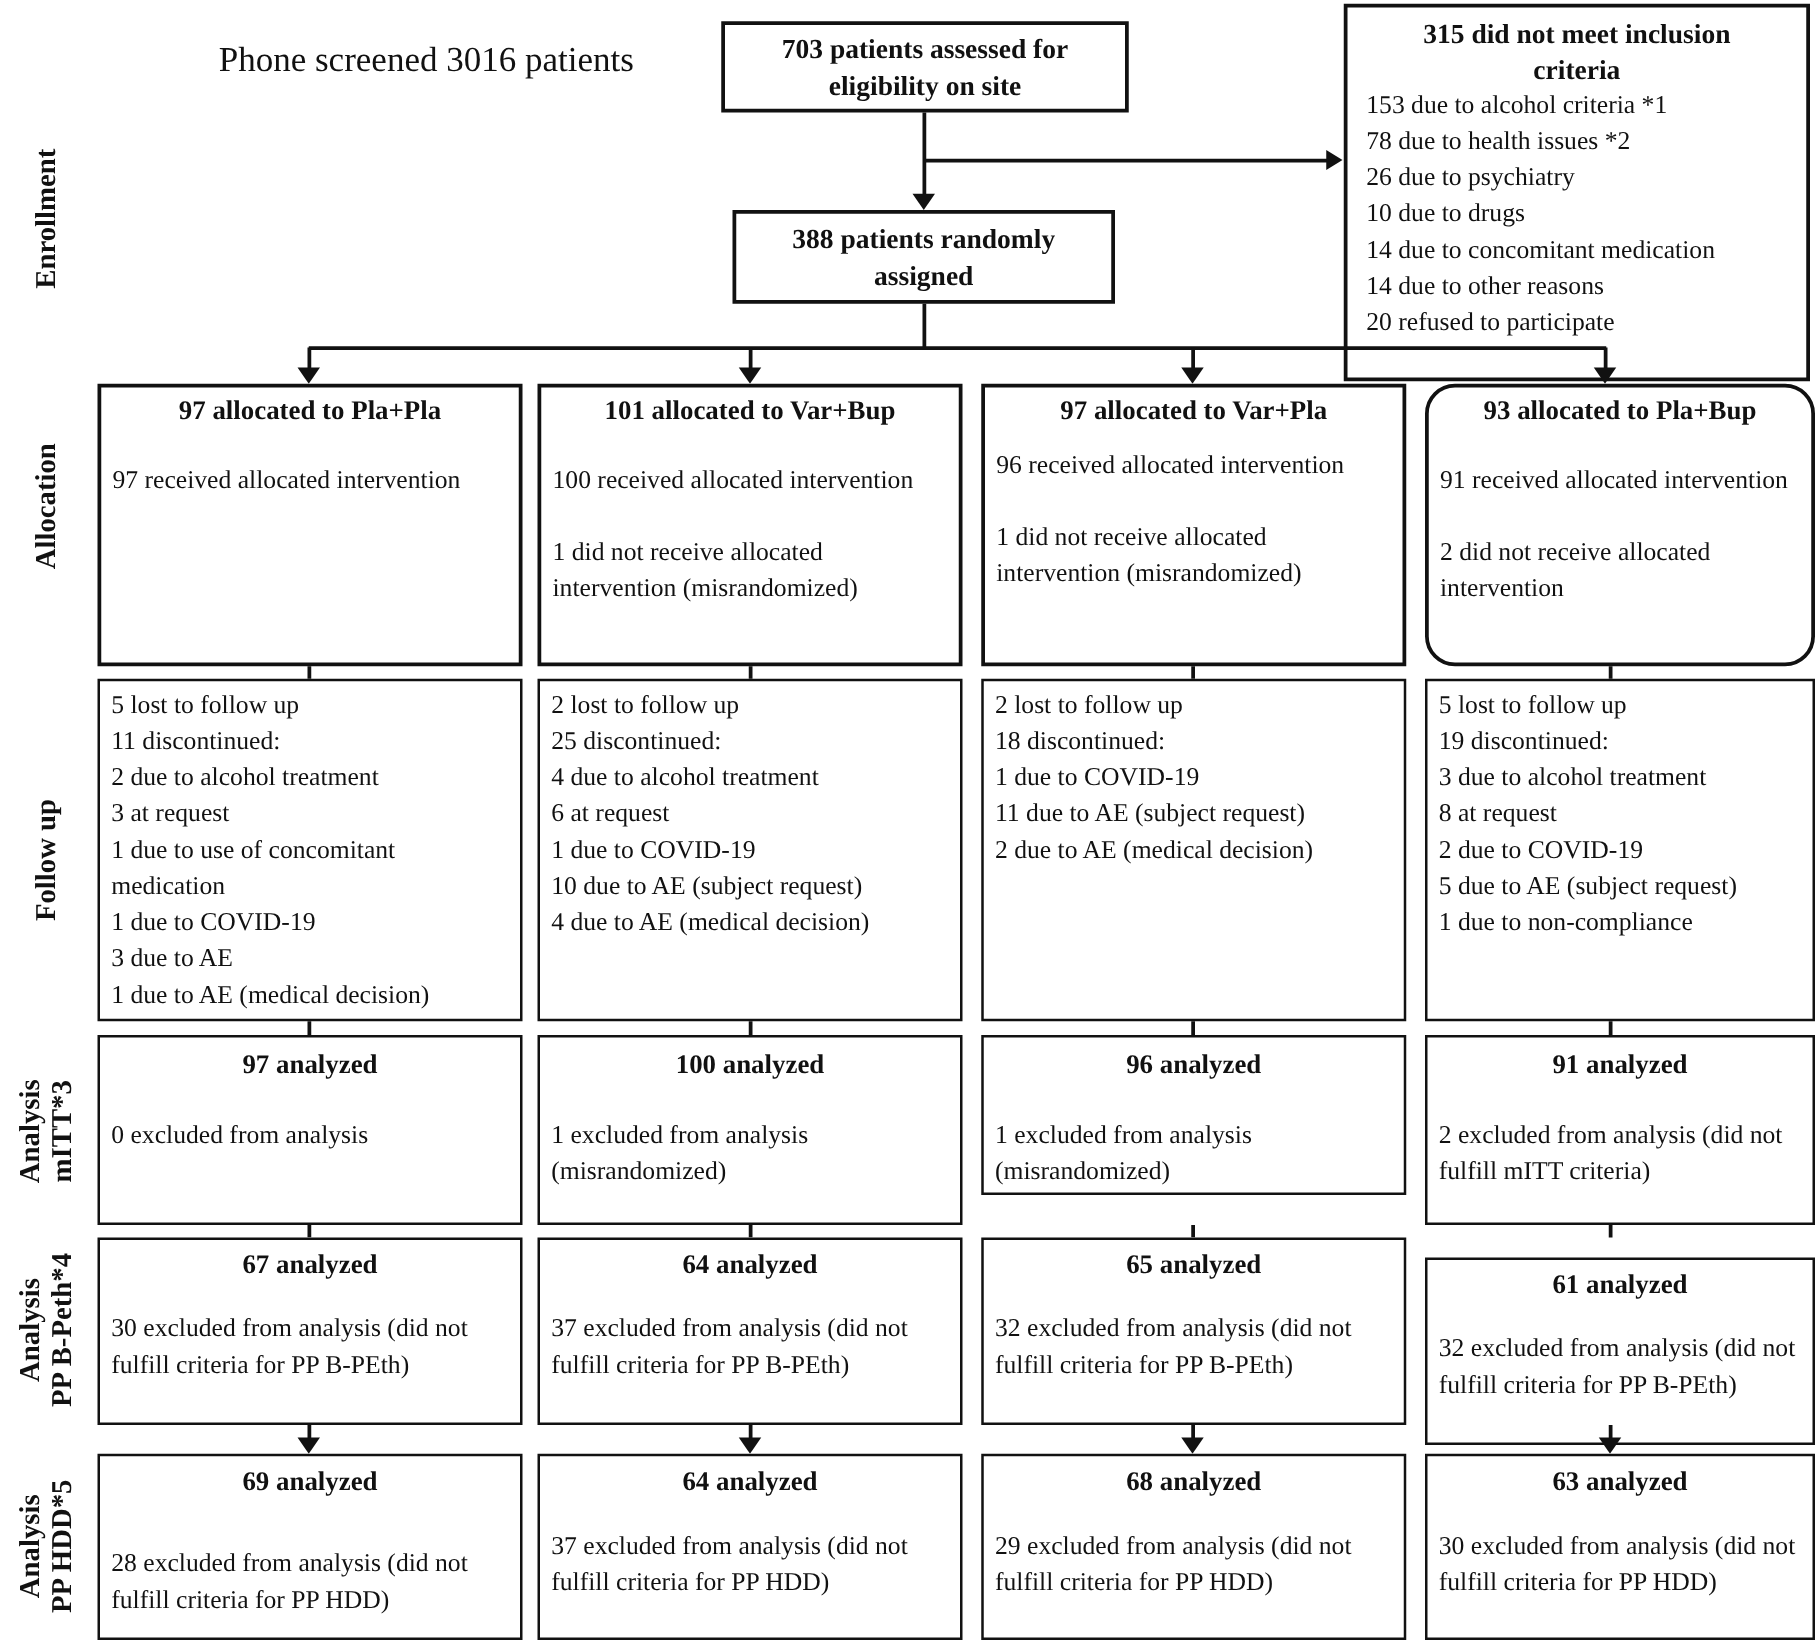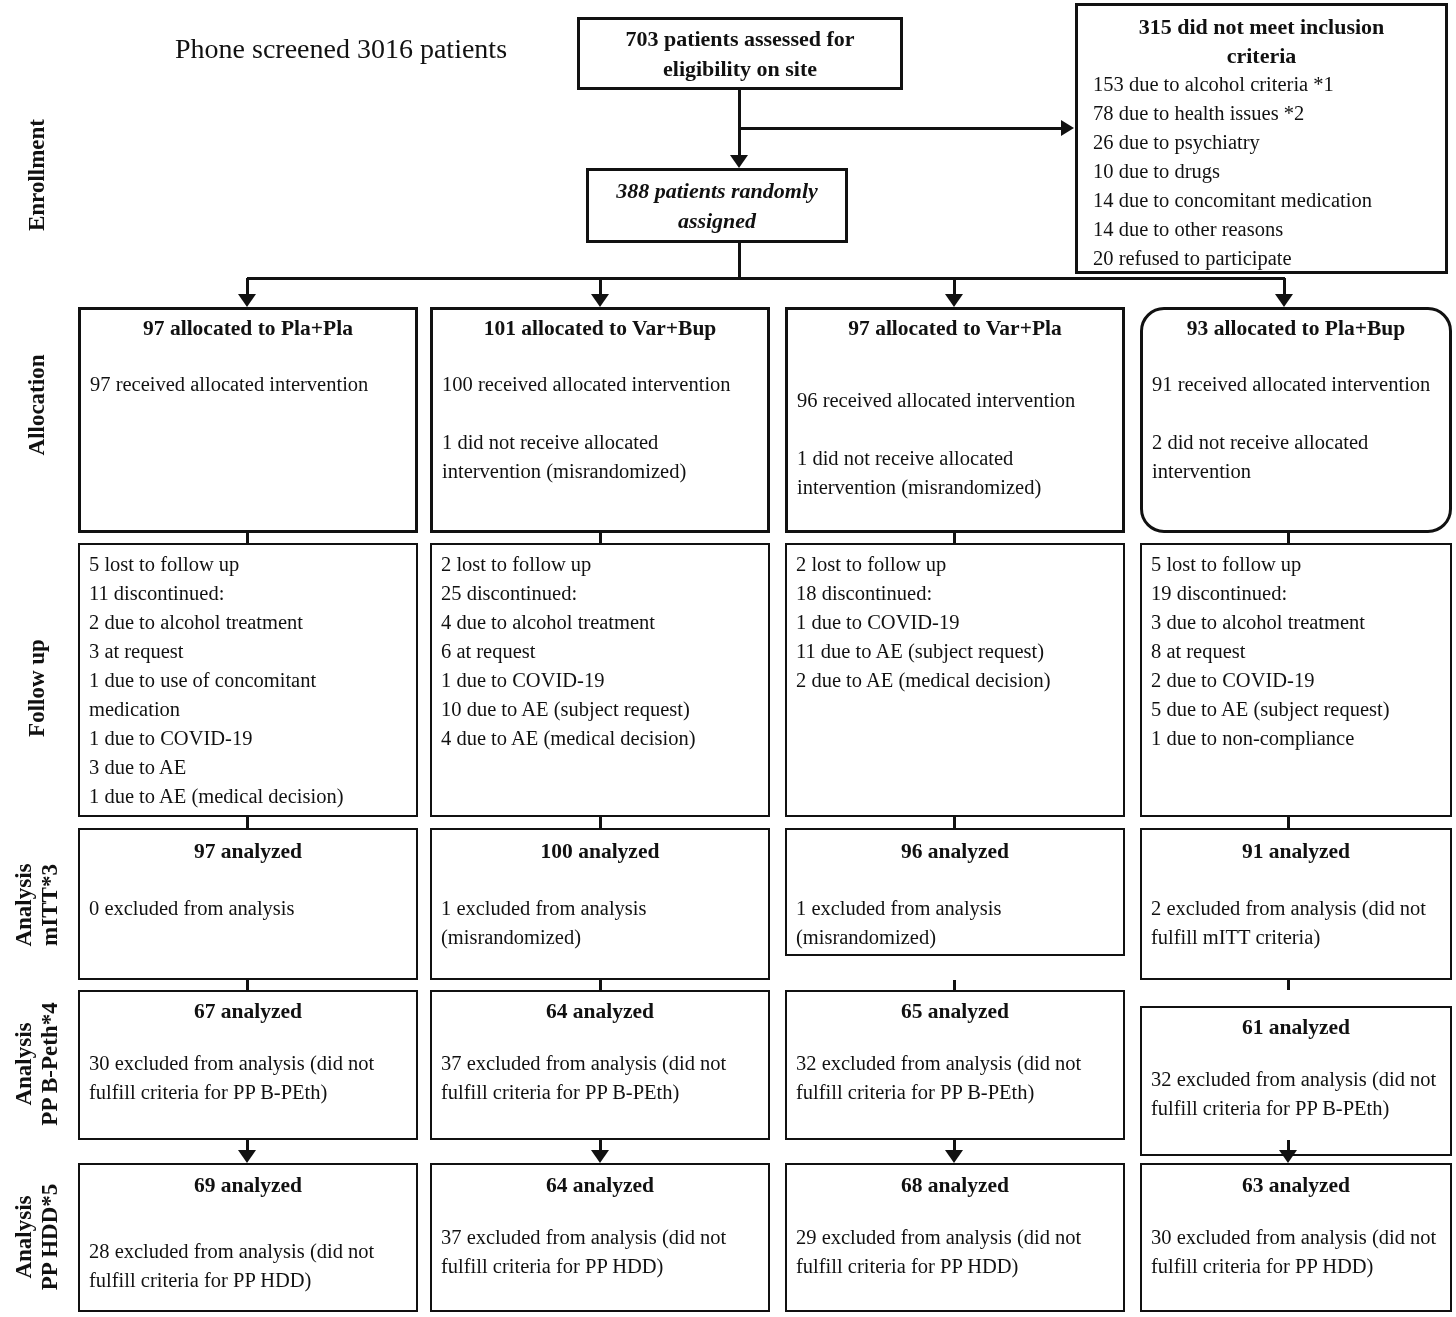--- a/index.html
+++ b/index.html
@@ -55,23 +55,23 @@
   </div>
   <div class="slabel" style="left:37px;top:1237px;">
     <div>Analysis</div>
     <div>PP HDD*5</div>
   </div>
 
   <div class="freestanding" style="left:175px;top:33px;">Phone screened 3016 patients</div>
 
   <div class="box center2" style="left:577px;top:17px;width:326px;height:73px;">703 patients assessed for eligibility on site</div>
 
-  <div class="box center2" style="left:586px;top:168px;width:262px;height:75px;font-style:italic;">388 patients randomly assigned</div>
-
-  <div class="box" style="left:1075px;top:3px;width:373px;height:271px;line-height:29px;padding-top:6px;">
+  <div class="box center2" style="left:586px;top:168px;width:306px;height:75px;">388 patients randomly assigned</div>
+
+  <div class="box" style="left:1075px;top:3px;width:373px;height:302px;line-height:29px;padding-top:6px;">
     <div class="btitle" style="font-size:22px;padding:0 30px;">315 did not meet inclusion criteria</div>
     <div style="padding:0 6px 0 15px;">
       <div>153 due to alcohol criteria *1</div>
       <div>78 due to health issues *2</div>
       <div>26 due to psychiatry</div>
       <div>10 due to drugs</div>
       <div>14 due to concomitant medication</div>
       <div>14 due to other reasons</div>
       <div>20 refused to participate</div>
     </div>
@@ -99,21 +99,21 @@
     <div class="btitle" style="margin-top:4px;">97 allocated to Pla+Pla</div>
     <div class="bbody" style="margin-top:27px;">97 received allocated intervention</div>
   </div>
   <div class="box" style="left:430px;top:307px;width:340px;height:226px;">
     <div class="btitle" style="margin-top:4px;">101 allocated to Var+Bup</div>
     <div class="bbody" style="margin-top:27px;">100 received allocated intervention</div>
     <div class="bbody" style="margin-top:29px;">1 did not receive allocated intervention (misrandomized)</div>
   </div>
   <div class="box" style="left:785px;top:307px;width:340px;height:226px;">
     <div class="btitle" style="margin-top:4px;">97 allocated to Var+Pla</div>
-    <div class="bbody" style="margin-top:43px;">96 received allocated intervention</div>
+    <div class="bbody" style="margin-top:15px;">96 received allocated intervention</div>
     <div class="bbody" style="margin-top:29px;">1 did not receive allocated intervention (misrandomized)</div>
   </div>
   <div class="box" style="left:1140px;top:307px;width:312px;height:226px;border-radius:24px;">
     <div class="btitle" style="margin-top:4px;">93 allocated to Pla+Bup</div>
     <div class="bbody" style="margin-top:27px;">91 received allocated intervention</div>
     <div class="bbody" style="margin-top:29px;">2 did not receive allocated intervention</div>
   </div>
 
   <div class="vline" style="left:246px;top:533px;height:11px;"></div>
   <div class="vline" style="left:599px;top:533px;height:11px;"></div>

